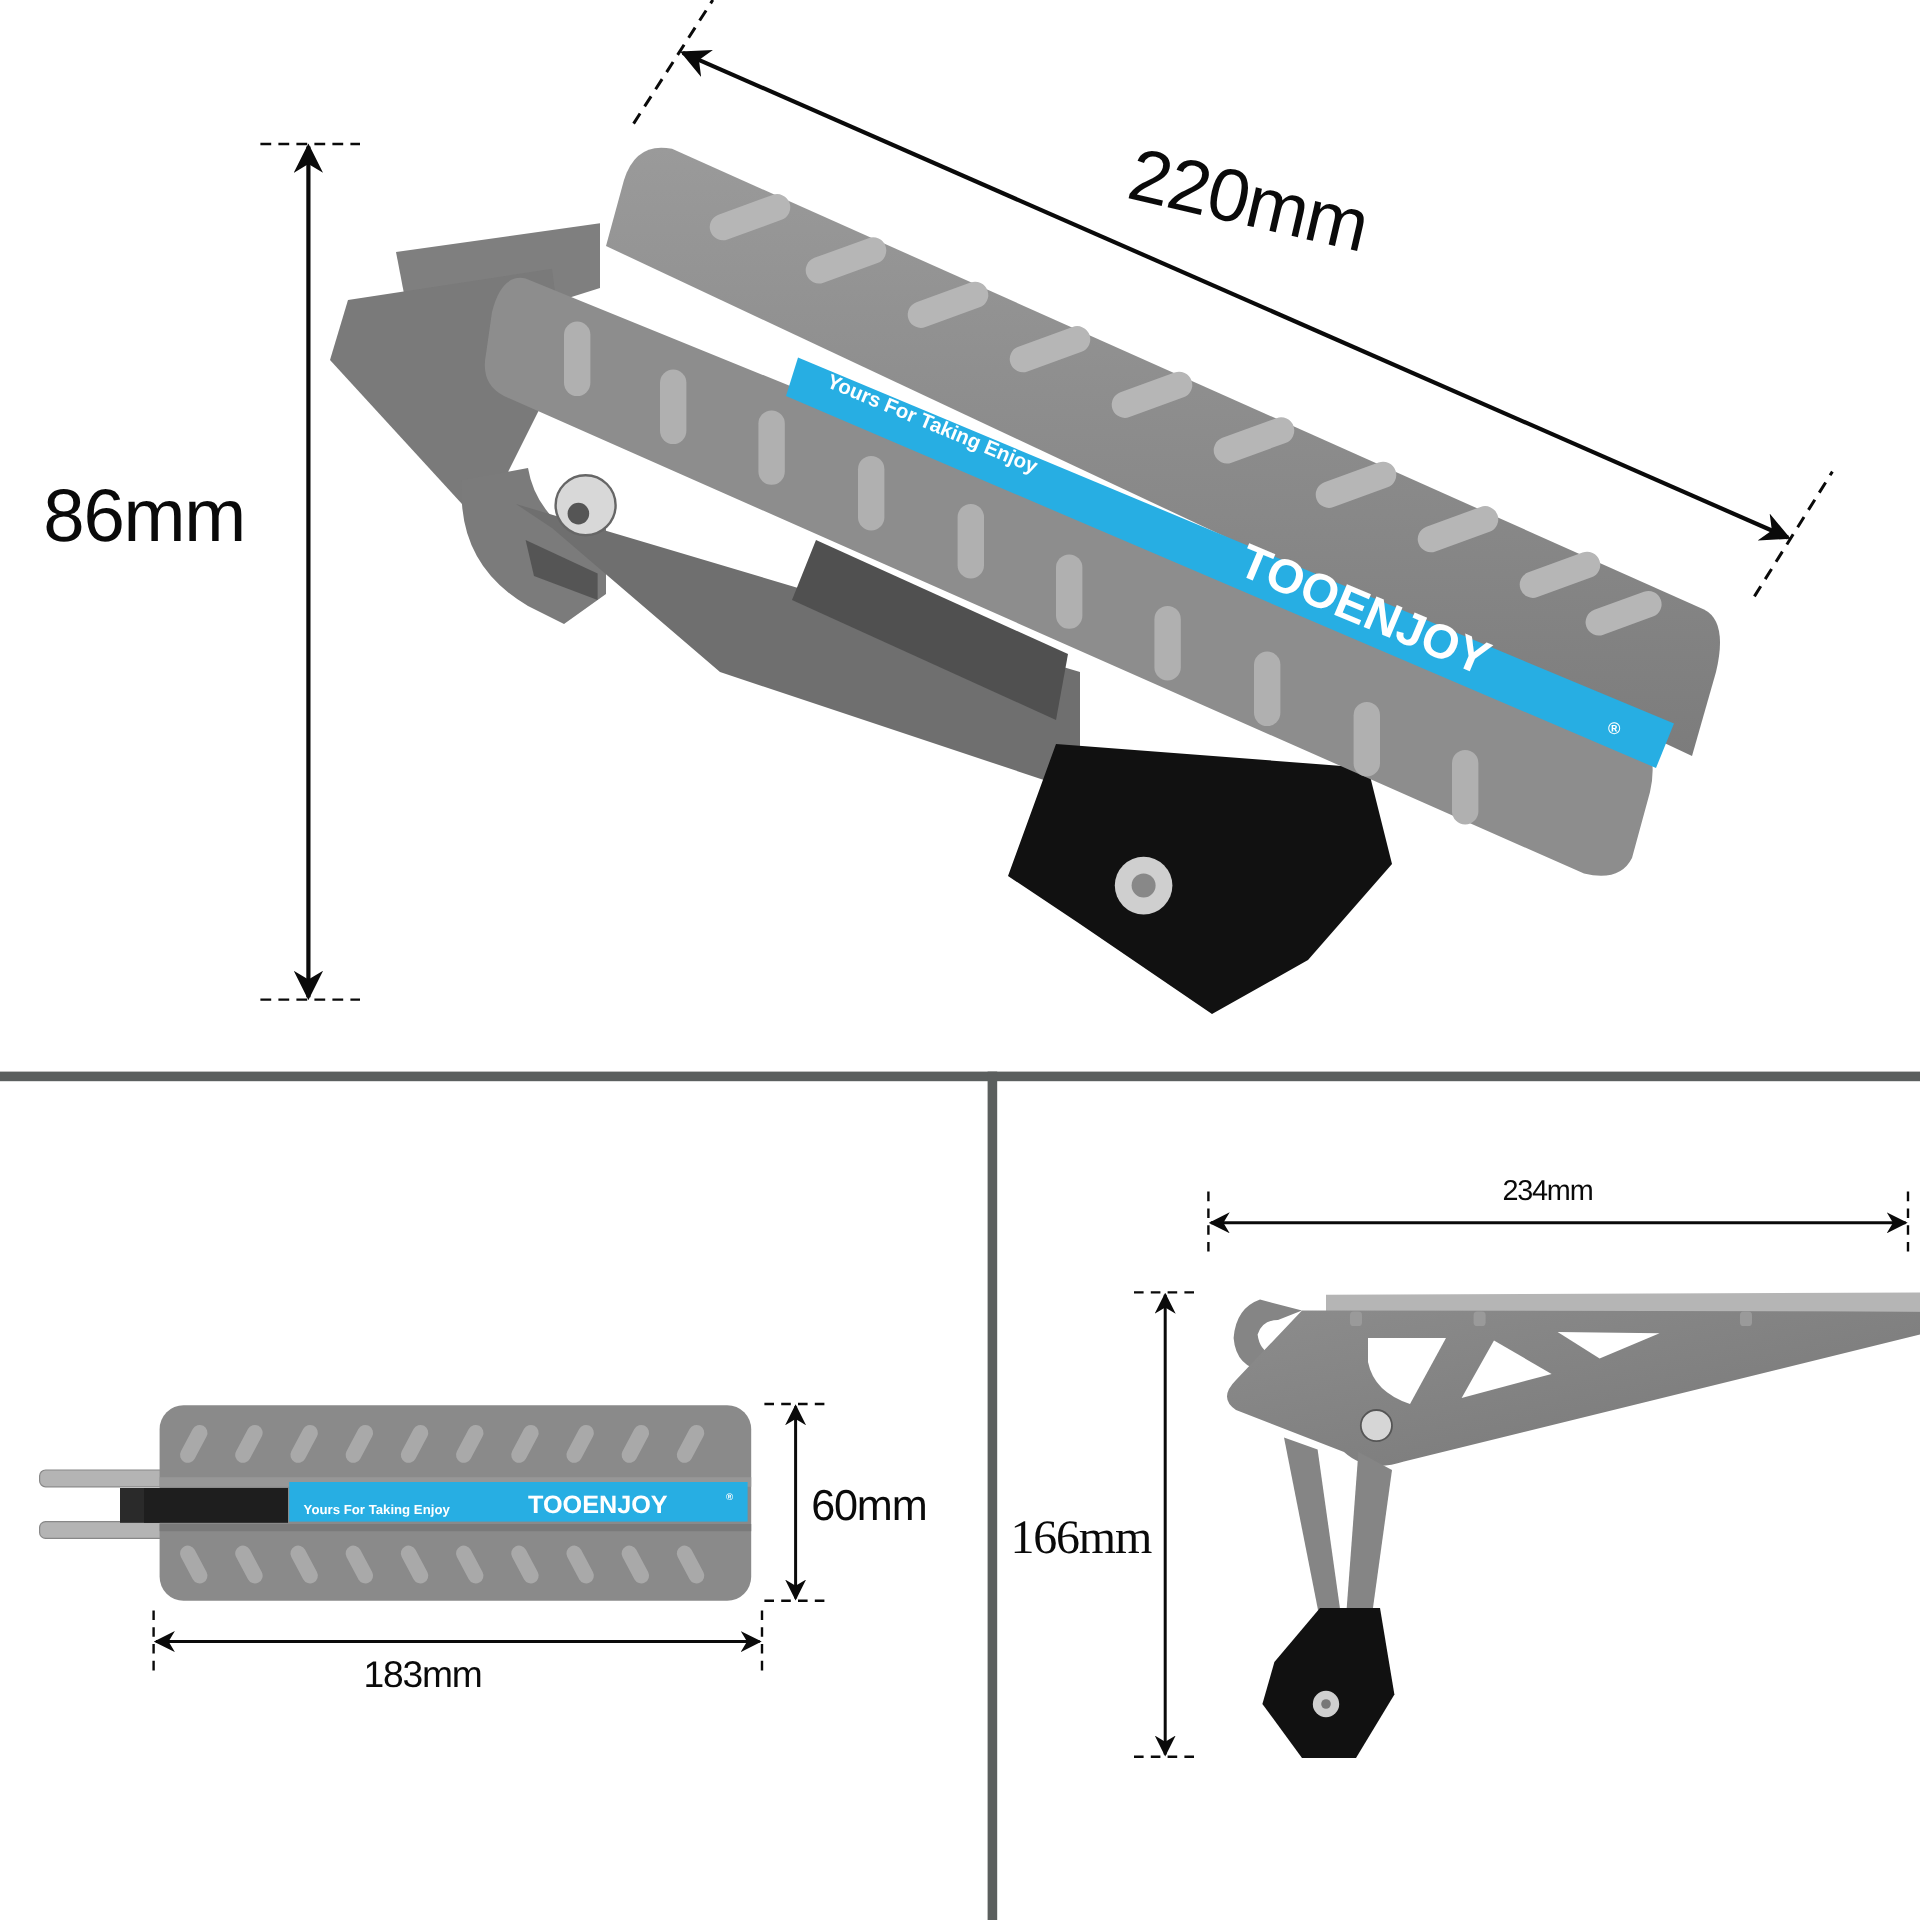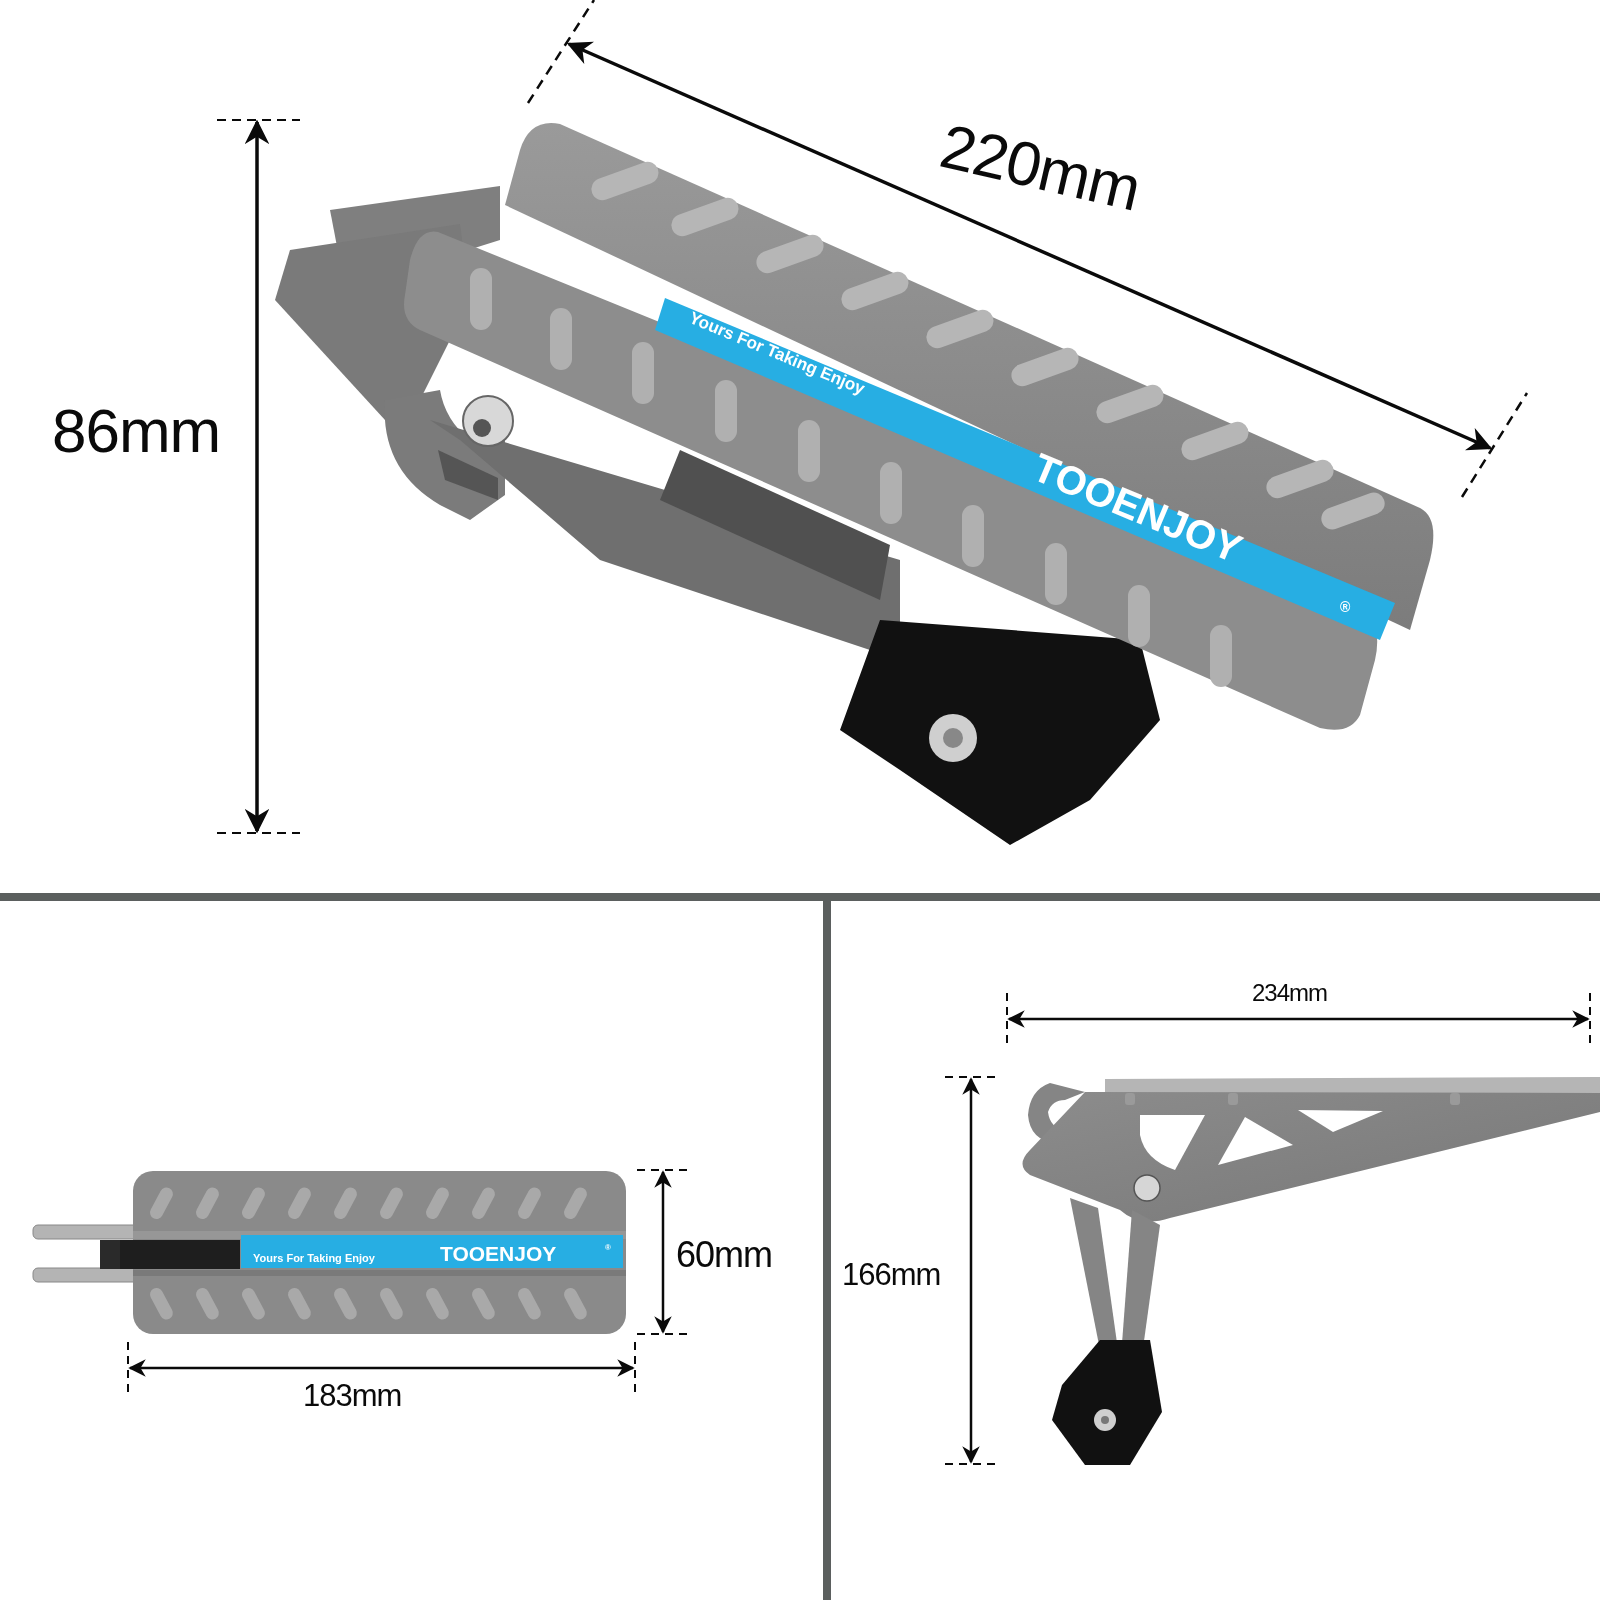--- a/index.html
+++ b/index.html
@@ -5,25 +5,25 @@
   html,body{margin:0;padding:0;background:#ffffff;}
   body{width:1600px;height:1600px;position:relative;overflow:hidden;font-family:"Liberation Sans",sans-serif;}
   .panel{position:absolute;background:#ffffff;}
   #top-panel{left:0;top:0;width:1600px;height:893px;}
   #bl-panel{left:0;top:901px;width:823px;height:699px;}
   #br-panel{left:831px;top:901px;width:769px;height:699px;}
   .divider-h{position:absolute;left:0;top:893px;width:1600px;height:8px;background:#5b5f5e;}
   .divider-v{position:absolute;left:823px;top:893px;width:8px;height:707px;background:#5b5f5e;}
   .dim-label{position:absolute;color:#0a0a0a;white-space:nowrap;letter-spacing:-1px;}
   #lbl-220{left:950px;top:110px;font-size:62px;transform:rotate(13deg);transform-origin:left top;}
-  #lbl-86{left:36px;top:395px;font-size:62px;margin-left:16px;}
+  #lbl-86{left:36px;top:395px;font-size:62px;}
   #lbl-183{left:303px;top:1378px;font-size:31px;text-align:right;}
   #lbl-60{left:676px;top:1234px;font-size:36px;}
   #lbl-234{left:1252px;top:979px;font-size:24px;}
-  #lbl-166{left:842px;top:1257px;font-size:31px;}
+  #lbl-166{left:842px;top:1257px;font-size:40px;font-family:Liberation Serif, serif;}
   svg{position:absolute;left:0;top:0;}
   .brand-text{fill:#ffffff;font-family:"Liberation Sans",sans-serif;font-weight:bold;}
 </style>
 </head>
 <body>
 
 <div class="panel" id="top-panel"></div>
 <div class="panel" id="bl-panel"></div>
 <div class="panel" id="br-panel"></div>
 <div class="divider-h"></div>

